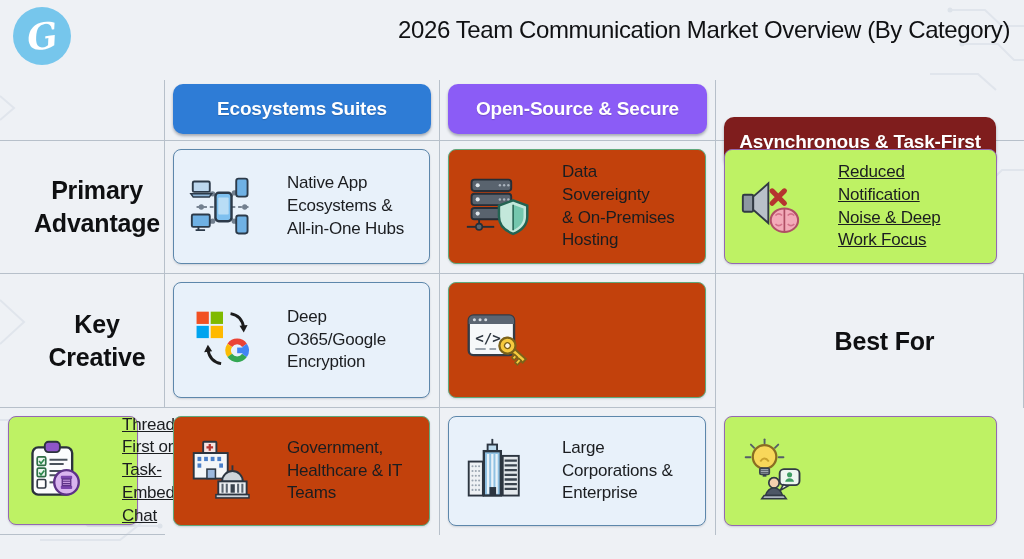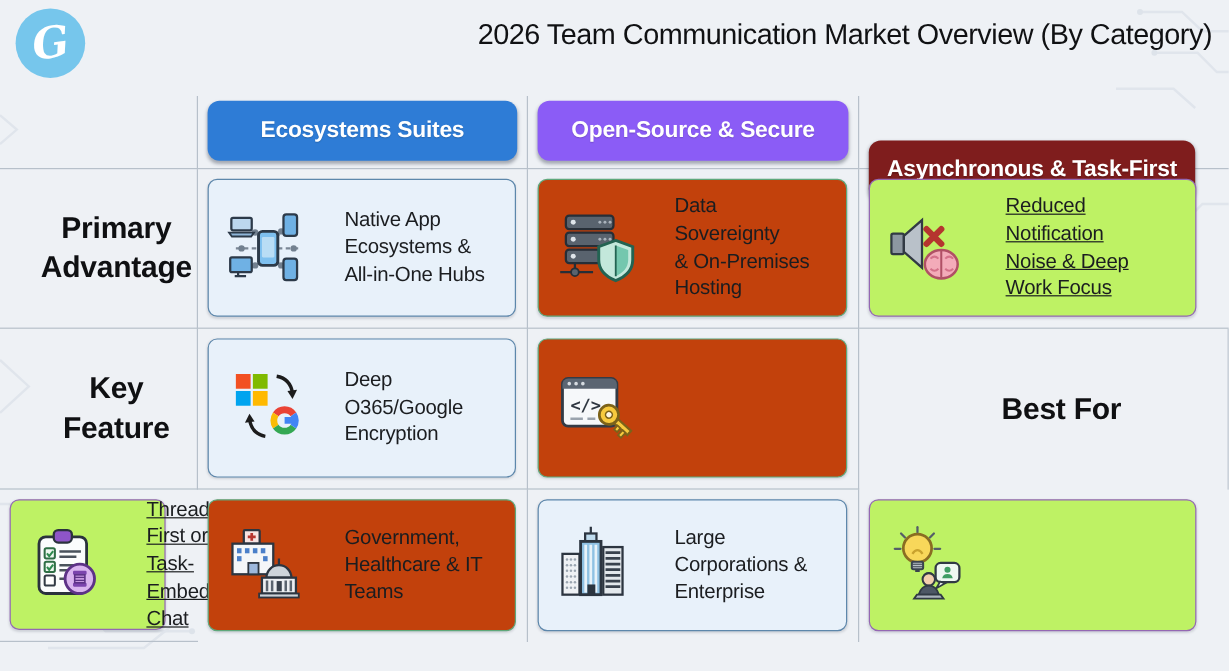--- a/index.html
+++ b/index.html
@@ -205,21 +205,21 @@
           </g>
         </svg>
       </span>
       <span class="card-text">Reduced Notification
 Noise &amp; Deep
 Work Focus</span>
     </div>
   </div>
 
   <div class="cell b-r b-b row-label">Key
-Feature</div>
+Creative</div>
 
   <div class="cell b-r b-b">
     <div class="card card-blue">
       <span class="icon">
         <svg viewBox="0 0 72 72">
           <rect x="8" y="6" width="13" height="13" fill="#f25022"></rect>
           <rect x="23" y="6" width="13" height="13" fill="#7fba00"></rect>
           <rect x="8" y="21" width="13" height="13" fill="#00a4ef"></rect>
           <rect x="23" y="21" width="13" height="13" fill="#ffb900"></rect>
           <path d="M44 8 Q56 10 58 23" stroke="#1c1c1c" stroke-width="3" fill="none"></path>

